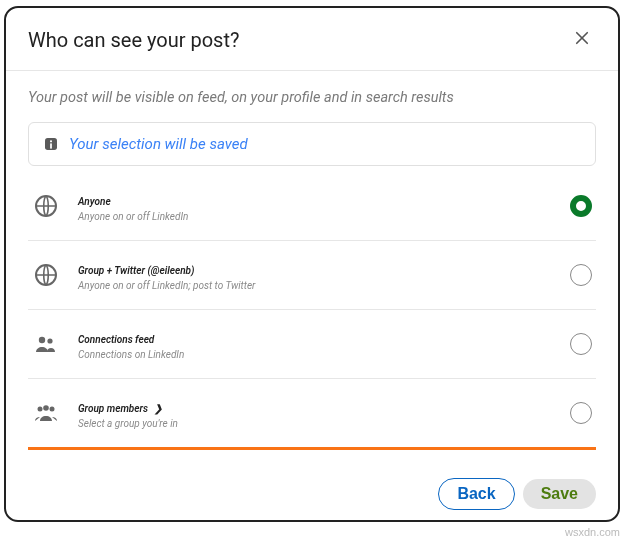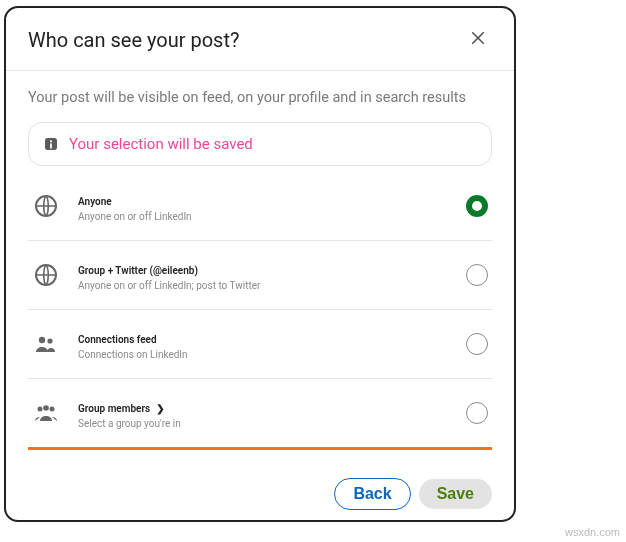--- a/index.html
+++ b/index.html
@@ -4,21 +4,21 @@
   <style>
     * { box-sizing: border-box; margin: 0; padding: 0; }
     body {
       font-family: -apple-system, BlinkMacSystemFont, "Segoe UI", Roboto, Helvetica, Arial, sans-serif;
       background: #fff;
       width: 626px;
       height: 542px;
       overflow: hidden;
     }
     .modal {
-      width: 512px;
+      width: 616px;
       height: 516px;
       margin: 6px 4px;
       border: 2px solid #222;
       border-radius: 14px;
       background: #fff;
       display: flex;
       flex-direction: column;
       position: relative;
     }
     .header {
@@ -37,33 +37,34 @@
       width: 28px; height: 28px;
       display: flex; align-items: center; justify-content: center;
       cursor: pointer;
       color: #555;
     }
     .close-btn svg { width: 18px; height: 18px; }
     .body {
       flex: 1;
       padding: 18px 22px 0 22px;
       overflow: hidden;
+      font-style: italic;
     }
     .subtitle {
       font-size: 14.5px;
       color: #7a7a7a;
       margin-bottom: 16px;
     }
     .info-banner {
       border: 1px solid #e0e0e0;
-      border-radius: 14px;
+      border-radius: 6px;
       padding: 12px 14px;
       display: flex;
       align-items: center;
-      color: #ec4899;
+      color: #3b82f6;
       font-size: 15px;
       margin-bottom: 6px;
     }
     .info-icon {
       width: 16px; height: 16px;
       margin-right: 10px;
       color: #5a5a5a;
     }
     .options { margin-top: 2px; }
     .option {

